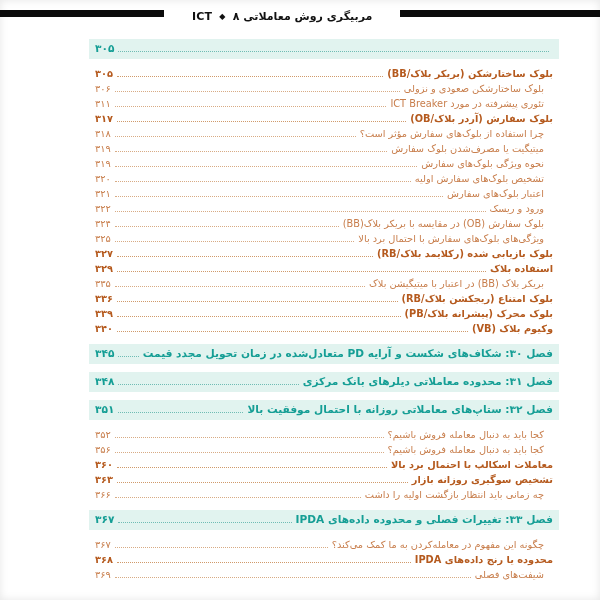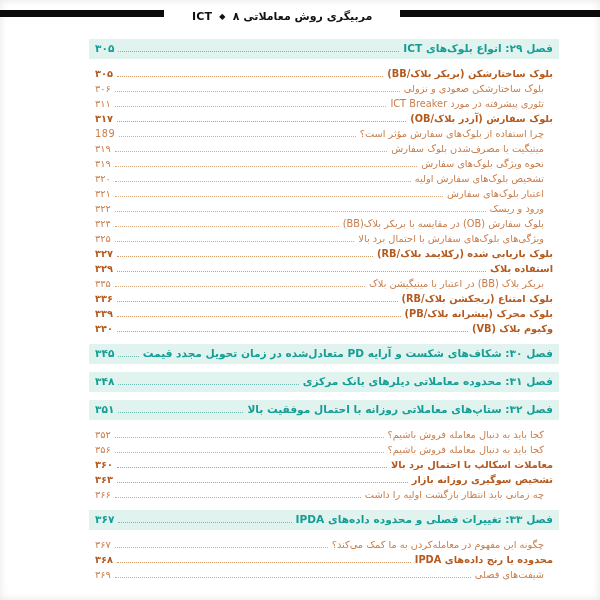--- a/index.html
+++ b/index.html
@@ -76,21 +76,20 @@
   <header class="header">
     <span class="bar bar-left"></span>
     <span class="header-text">
       <span>مربیگری روش معاملاتی ICT</span><span class="diamond">◆</span><span>۸</span>
     </span>
     <span class="bar bar-right"></span>
   </header>
 
   <main class="toc" id="toc">
       <div class="row chapter">
-        <span class="title">فصل ۲۹: انواع بلوک‌های ICT</span>
         <span class="leader"></span>
         <span class="pagenum">۳۰۵</span>
       </div>
       <div class="row section">
         <span class="title">بلوک ساختارشکن (بریکر بلاک/BB)</span>
         <span class="leader"></span>
         <span class="pagenum">۳۰۵</span>
       </div>
       <div class="row sub">
         <span class="title">بلوک ساختارشکن صعودی و نزولی</span>
@@ -103,21 +102,21 @@
         <span class="pagenum">۳۱۱</span>
       </div>
       <div class="row section">
         <span class="title">بلوک سفارش (آردر بلاک/OB)</span>
         <span class="leader"></span>
         <span class="pagenum">۳۱۷</span>
       </div>
       <div class="row sub">
         <span class="title">چرا استفاده از بلوک‌های سفارش مؤثر است؟</span>
         <span class="leader"></span>
-        <span class="pagenum">189</span>
+        <span class="pagenum">۳۱۸</span>
       </div>
       <div class="row sub">
         <span class="title">میتیگیت یا مصرف‌شدن بلوک سفارش</span>
         <span class="leader"></span>
         <span class="pagenum">۳۱۹</span>
       </div>
       <div class="row sub">
         <span class="title">نحوه ویژگی بلوک‌های سفارش</span>
         <span class="leader"></span>
         <span class="pagenum">۳۱۹</span>

